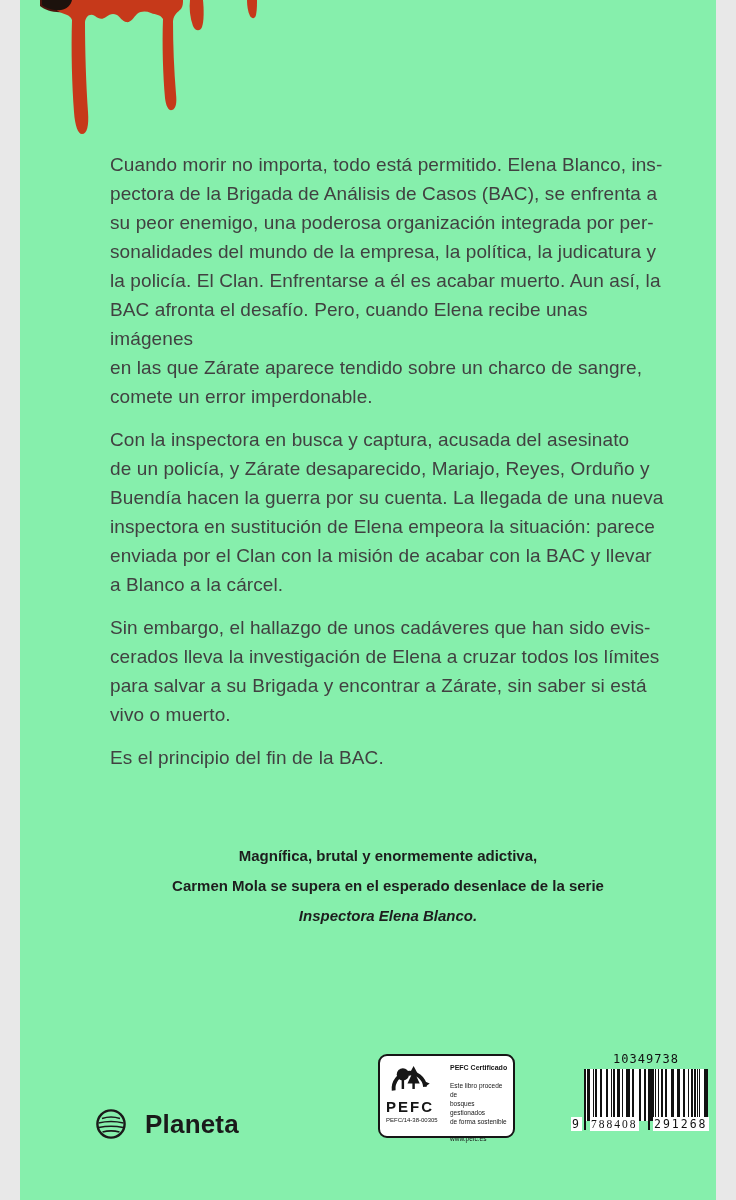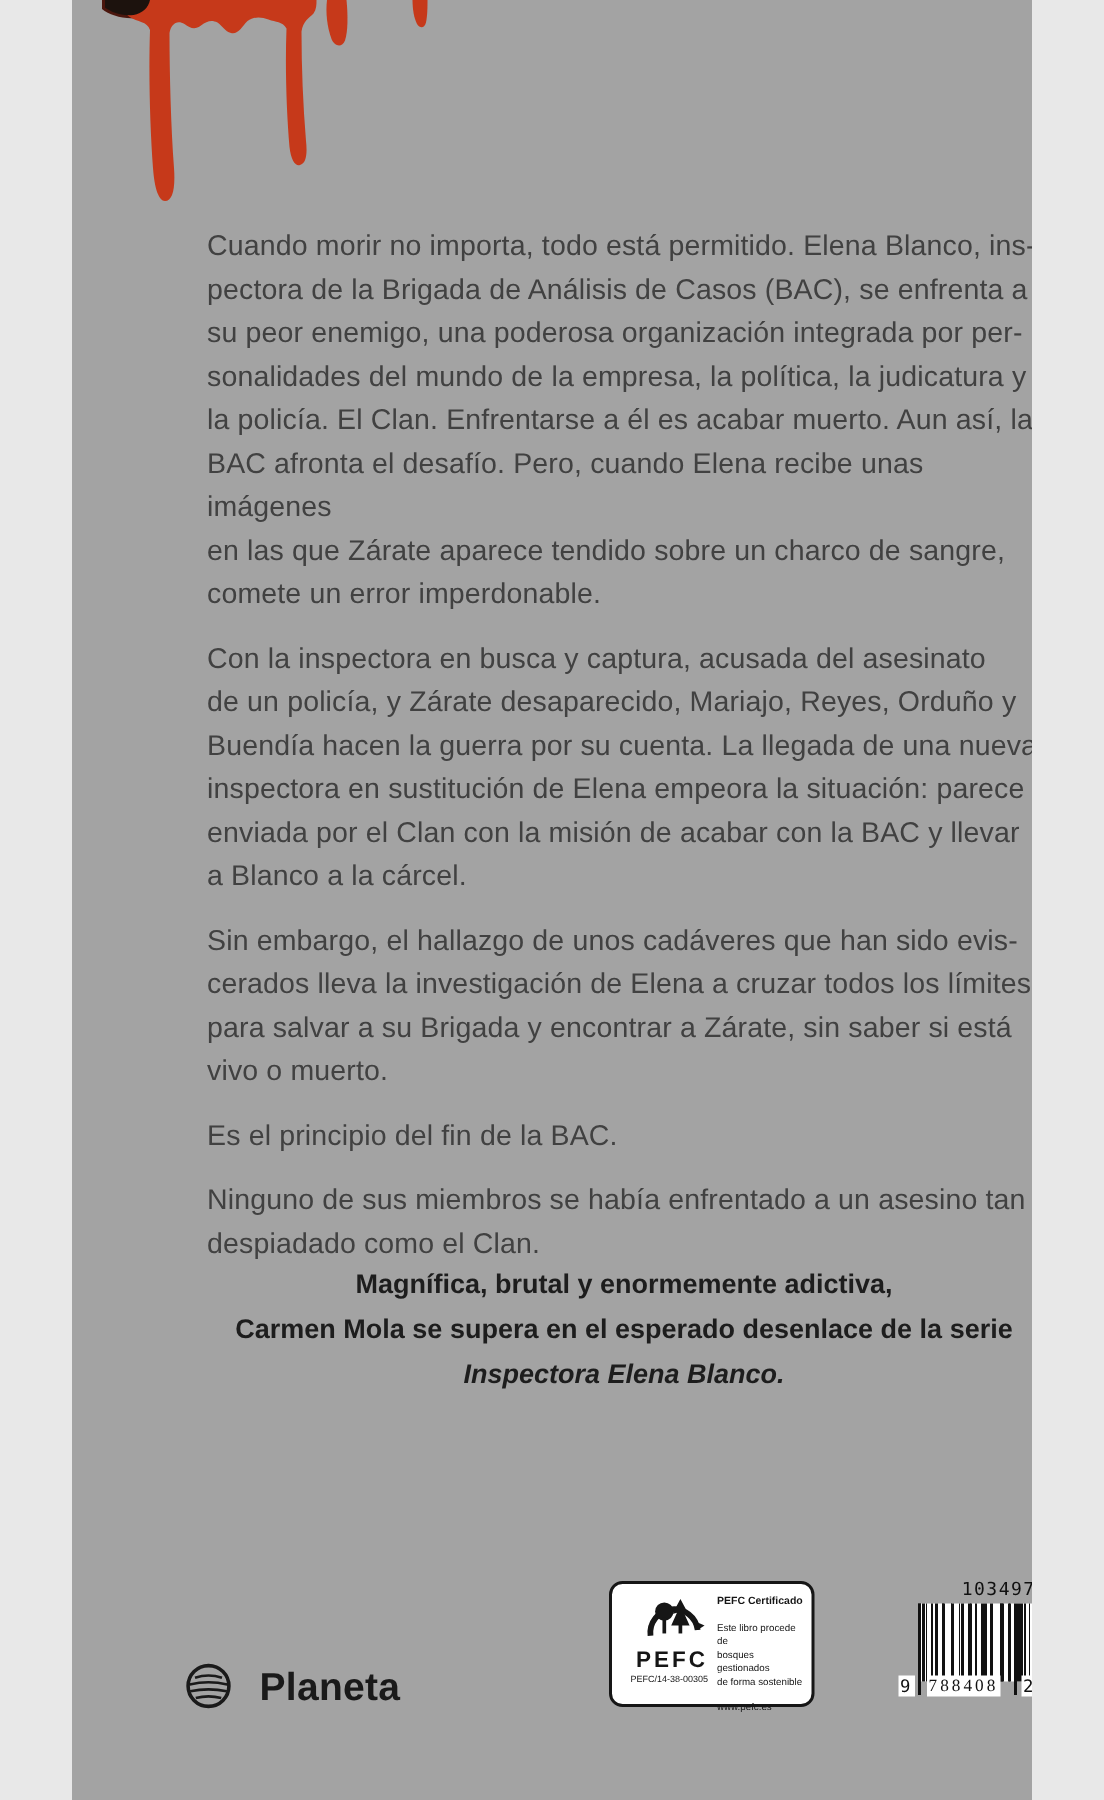--- a/index.html
+++ b/index.html
@@ -1,58 +1,58 @@
 <!DOCTYPE html>
 <html><head>
 <meta charset="utf-8">
 <style>
   html,body{margin:0;padding:0;background:#e8e8e8;}
   .page{
     position:relative;
-    width:640px;height:1200px;
+    width:696px;height:1200px;
     margin:0 auto;
-    background:#a3a3a3;
+    background:#86efac;
     font-family:"Liberation Sans", sans-serif;
     overflow:hidden;
   }
   
   .blood-art{position:absolute;left:0;top:0;}
 
   
   .synopsis{
     position:absolute;left:90px;top:150px;width:560px;
     color:#414141;
     font-size:19px;line-height:29px;
     letter-spacing:.1px;
   }
   .synopsis p{margin:0 0 14px 0;white-space:pre-line;}
 
   
   .quote{
     position:absolute;left:58px;top:841px;width:620px;
     text-align:center;color:#1d1d1d;
-    font-size:18px;line-height:30px;font-weight:bold;
+    font-size:15px;line-height:30px;font-weight:bold;
   }
   .quote .italic{font-style:italic;}
 
   
   .planeta{
     position:absolute;left:75px;top:1108px;
     display:flex;align-items:center;gap:18px;color:#1a1a1a;
   }
   .planeta-name{font-size:26px;font-weight:bold;letter-spacing:.2px;}
 
   .pefc-box{
     position:absolute;left:358px;top:1054px;
     width:137px;height:84px;
     border:2px solid #161616;border-radius:9px;
     background:#fff;display:flex;box-sizing:border-box;
     padding:5px 4px 4px 6px;color:#161616;
   }
-  .pefc-left{width:58px;display:flex;flex-direction:column;align-items:flex-end;}
+  .pefc-left{width:58px;display:flex;flex-direction:column;align-items:flex-start;}
   .pefc-word{font-weight:bold;font-size:15px;letter-spacing:2px;margin-top:1px;}
   .pefc-license{font-size:6px;margin-top:2px;white-space:nowrap;}
   .pefc-right{flex:1;padding-left:6px;display:flex;flex-direction:column;}
   .pefc-cert{font-size:7px;font-weight:bold;margin-top:3px;}
   .pefc-desc{font-size:6.5px;line-height:9px;margin:10px 0 0 0;white-space:pre-line;}
   .pefc-url{font-size:6.5px;margin-top:9px;}
 
   .barcode{
     position:absolute;left:518px;top:1052px;width:150px;
     font-family:"DejaVu Sans Mono", monospace;color:#111;margin-left:36px;
@@ -126,22 +126,20 @@
 de un policía, y Zárate desaparecido, Mariajo, Reyes, Orduño y
 Buendía hacen la guerra por su cuenta. La llegada de una nueva
 inspectora en sustitución de Elena empeora la situación: parece
 enviada por el Clan con la misión de acabar con la BAC y llevar
 a Blanco a la cárcel.</p>
     <p>Sin embargo, el hallazgo de unos cadáveres que han sido evis-
 cerados lleva la investigación de Elena a cruzar todos los límites
 para salvar a su Brigada y encontrar a Zárate, sin saber si está
 vivo o muerto.</p>
     <p>Es el principio del fin de la BAC.</p>
-    <p>Ninguno de sus miembros se había enfrentado a un asesino tan
-despiadado como el Clan.</p>
   </main>
 
   <section class="quote">
     <div>Magnífica, brutal y enormemente adictiva,</div>
     <div>Carmen Mola se supera en el esperado desenlace de la serie</div>
     <div class="italic">Inspectora Elena Blanco.</div>
   </section>
 
   <div class="planeta">
     <svg width="32" height="32" viewBox="0 0 32 32" aria-hidden="true">

